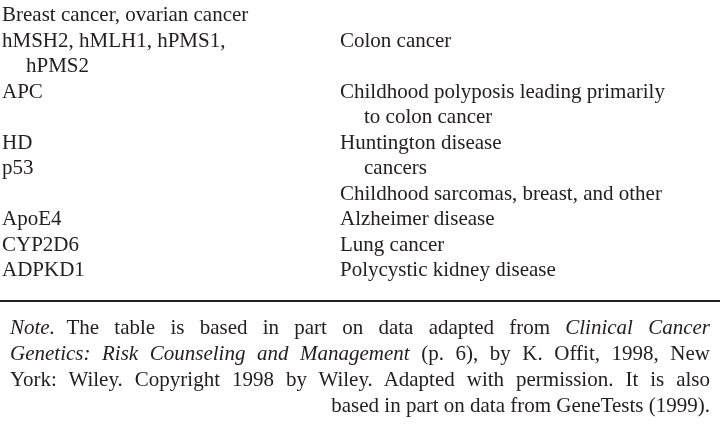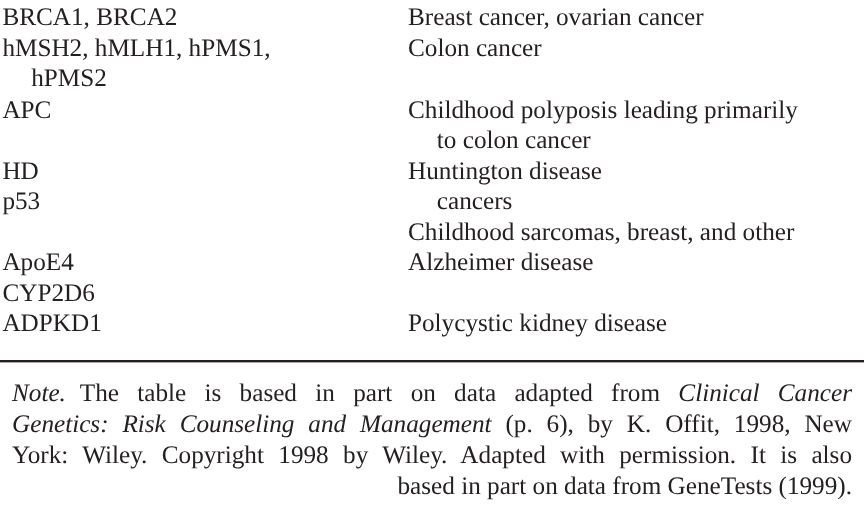--- a/index.html
+++ b/index.html
@@ -62,23 +62,20 @@
   }
   .seg.italic { font-style: italic; }
   .seg.note-label { margin-right: 0.55em; }
 </style>
 </head>
 <body>
 
 <div class="page">
   <div class="gtable">
       <div class="row">
-        <div class="cell gene">
-          <div class="tline">BRCA1, BRCA2</div>
-        </div>
         <div class="cell disease">
           <div class="tline">Breast cancer, ovarian cancer</div>
         </div>
       </div>
       <div class="row">
         <div class="cell gene">
           <div class="tline">hMSH2, hMLH1, hPMS1,</div>
           <div class="tline cont">hPMS2</div>
         </div>
         <div class="cell disease">
@@ -116,20 +113,23 @@
           <div class="tline">ApoE4</div>
         </div>
         <div class="cell disease">
           <div class="tline">Alzheimer disease</div>
         </div>
       </div>
       <div class="row">
         <div class="cell gene">
           <div class="tline">CYP2D6</div>
         </div>
+        <div class="cell disease">
+          <div class="tline">Lung cancer</div>
+        </div>
       </div>
       <div class="row">
         <div class="cell gene">
           <div class="tline">ADPKD1</div>
         </div>
         <div class="cell disease">
           <div class="tline">Polycystic kidney disease</div>
         </div>
       </div>
     </div>

